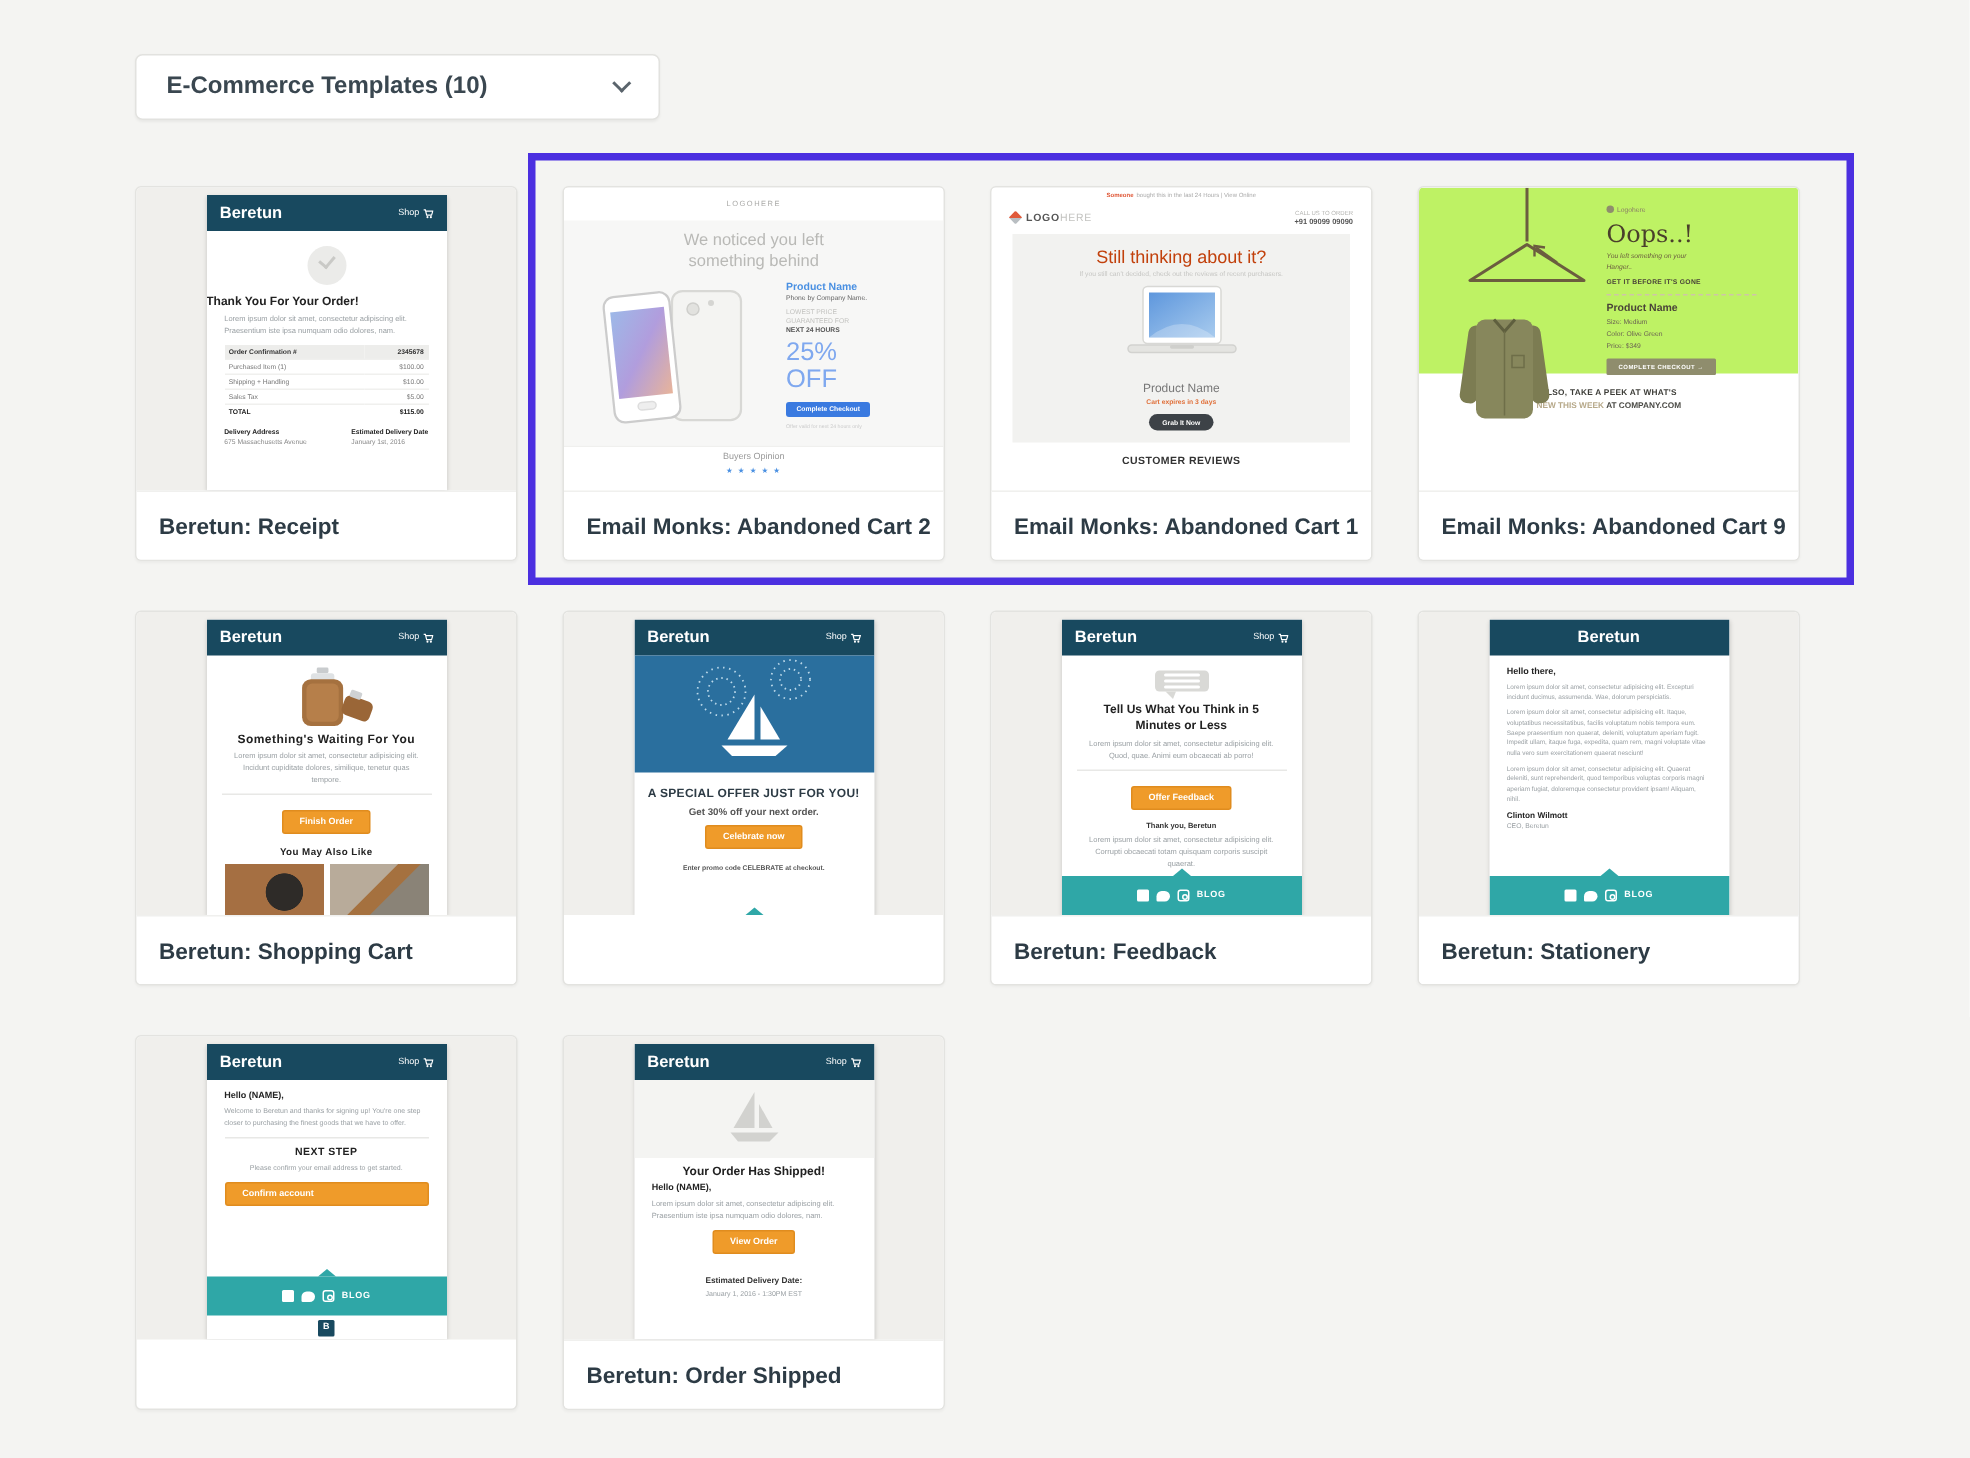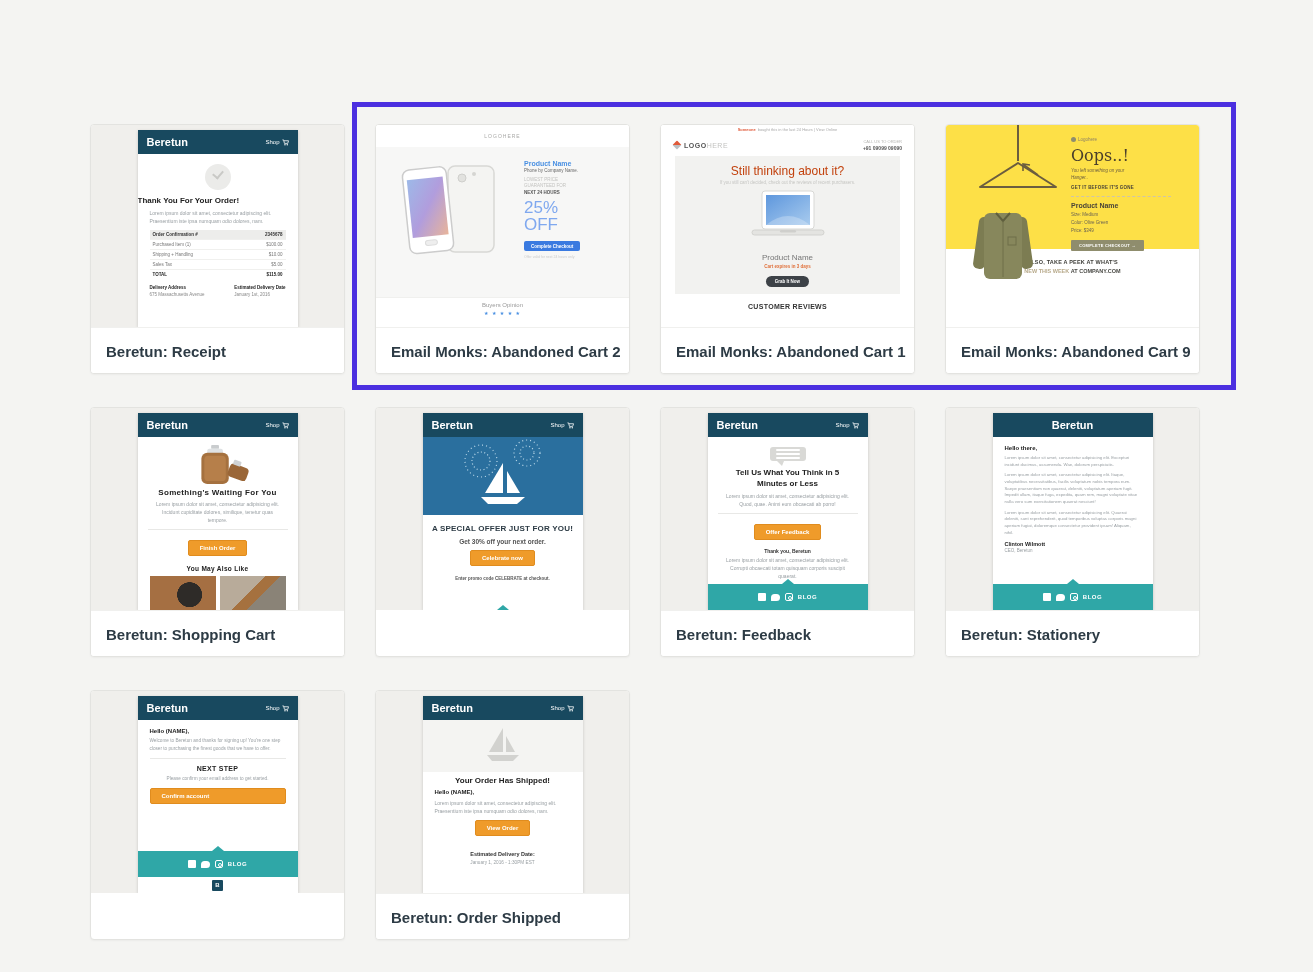--- a/index.html
+++ b/index.html
@@ -106,21 +106,21 @@
   .c1-panel { margin:0 14px; background:#f2f2f0; text-align:center; padding:8px 6px 7px; }
   .c1-h { font-size:12px; color:#c2410c; }
   .c1-sub { font-size:4.5px; color:#c6c6c3; margin-top:2px; }
   .c1-pname { font-size:8px; color:#777; margin-top:4px; }
   .c1-exp { font-size:4.5px; color:#e0703a; font-weight:bold; margin-top:2px; }
   .c1-btn { display:inline-block; background:#3d4247; color:#fff; font-size:4.5px; font-weight:bold;
     border:none; border-radius:7px; padding:3px 9px; margin-top:3px; font-family:inherit; }
   .c1-rev { font-size:7px; font-weight:bold; color:#333; text-align:center; margin-top:9px; letter-spacing:.3px; }
 
   
-  .c3-hero { height:124px; background:#fde047; position:relative; }
+  .c3-hero { height:124px; background:#bef264; position:relative; }
   .c3-col { position:absolute; left:125px; top:12px; width:115px; text-align:left; }
   .c3-logo { display:flex; align-items:center; gap:2px; }
   .c3-logodot { width:5px; height:5px; border-radius:50%; background:#8f8d6d; }
   .c3-logotxt { font-size:4.5px; color:#8a7f66; }
   .c3-oops { font-family:"DejaVu Serif", serif; font-size:16px; color:#4a3f2b; margin-top:4px; }
   .c3-sub { font-size:4.5px; color:#6b5d3f; font-style:italic; line-height:1.5; margin-top:3px; }
   .c3-urg { font-size:4.5px; color:#4a4438; font-weight:bold; margin-top:3px; letter-spacing:.2px; }
   .c3-dash { border-top:1px dashed #cfc4a8; margin:6px 0 5px; width:100px; }
   .c3-pname { font-size:7px; color:#4a4438; font-weight:bold; }
   .c3-attr { font-size:4.5px; color:#6b6352; margin-top:3px; }
@@ -180,20 +180,24 @@
   .sh-h { font-size:8px; font-weight:bold; color:#222; text-align:center; margin-top:4px; }
   .sh-body { margin:4px 12px 0; text-align:left; }
   .sh-del { font-size:5.5px; font-weight:bold; color:#333; text-align:center; margin-top:10px; }
   .sh-date { font-size:4.7px; color:#9aa0a4; text-align:center; margin-top:3px; }
 </style>
 </head>
 <body>
 
 <div class="stage">
 
+  <div class="dropdown">
+    <span class="dropdown-label">E-Commerce Templates (10)</span>
+    <span class="chev"></span>
+  </div>
 
   <div class="highlight-box"></div>
 
   <div class="grid">
 
     <div class="card">
       <div class="preview">
         <div class="thumb">
           <div class="bhead">
             <span class="bbrand">Beretun</span>
@@ -250,20 +254,21 @@
       </div>
     </div>
 
     <div class="card">
       <div class="preview">
         <div class="thumb-full">
           <div class="c2-band">
               <span class="c2-logo">LOGOHERE</span>
             </div>
           <div class="c2-body">
+            <div class="c2-h"><span>We noticed you left</span><br><span>something behind</span></div>
             <div class="c2-row">
               <svg width="128" height="96" viewBox="0 0 128 96" style="margin-left:14px">
                 <defs>
                     <linearGradient id="scr" x1="0" y1="0" x2="1" y2="1">
                   <stop offset="0" stop-color="#9db9e8"></stop>
                       <stop offset="0.5" stop-color="#b19ddd"></stop>
                       <stop offset="1" stop-color="#e8b49a"></stop>
                 </linearGradient>
                   </defs>
                 <rect x="58" y="6" width="46" height="86" rx="7" fill="#f4f4f2" stroke="#d8d8d5" stroke-width="1.5"></rect>

